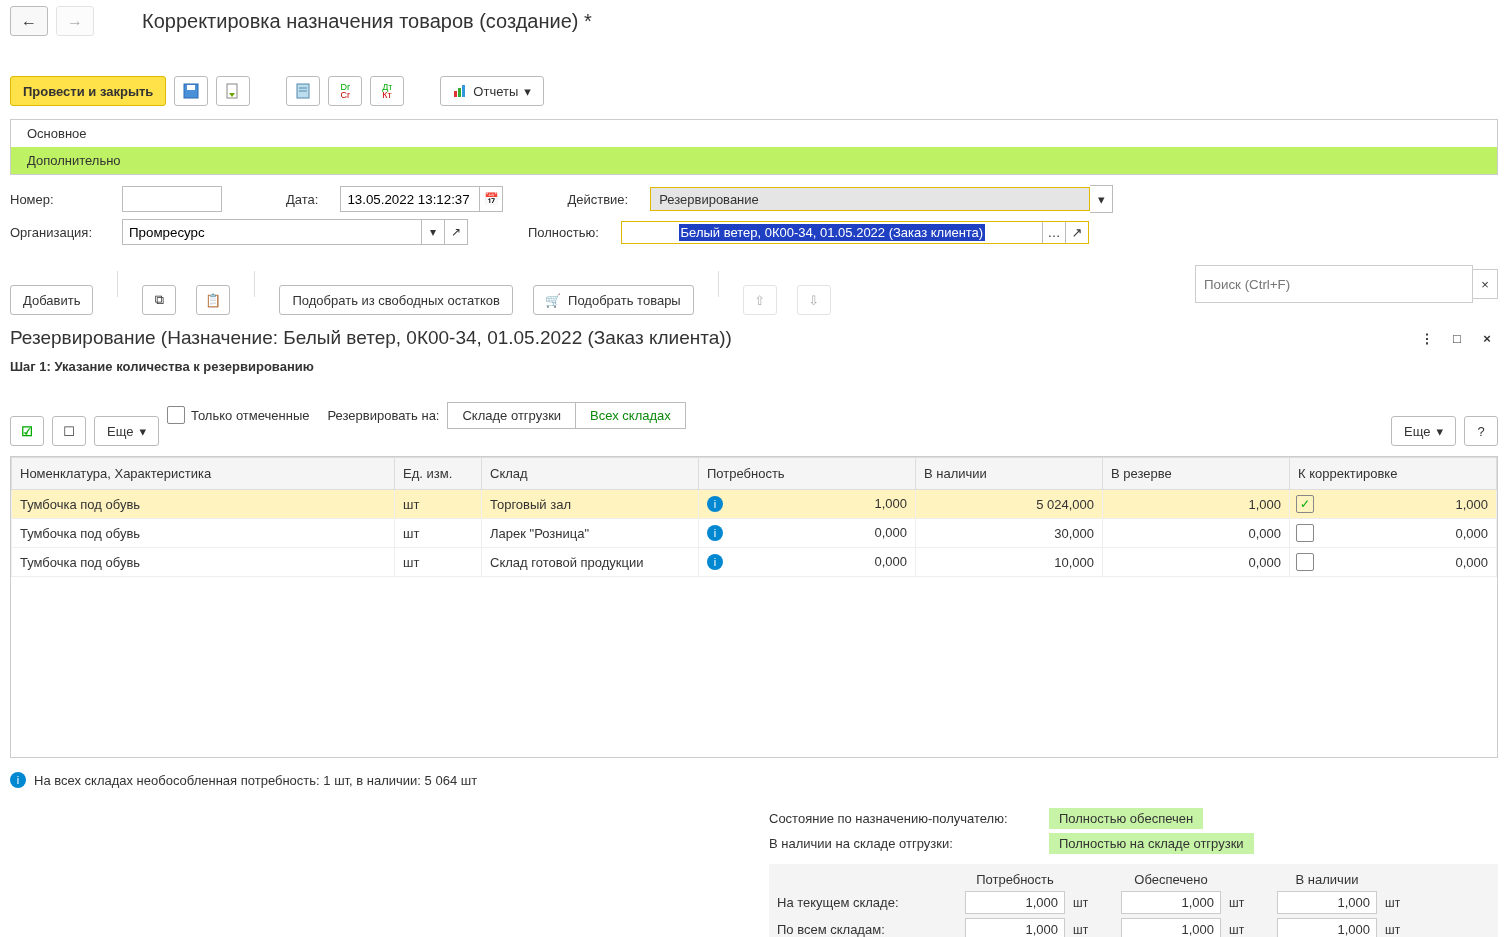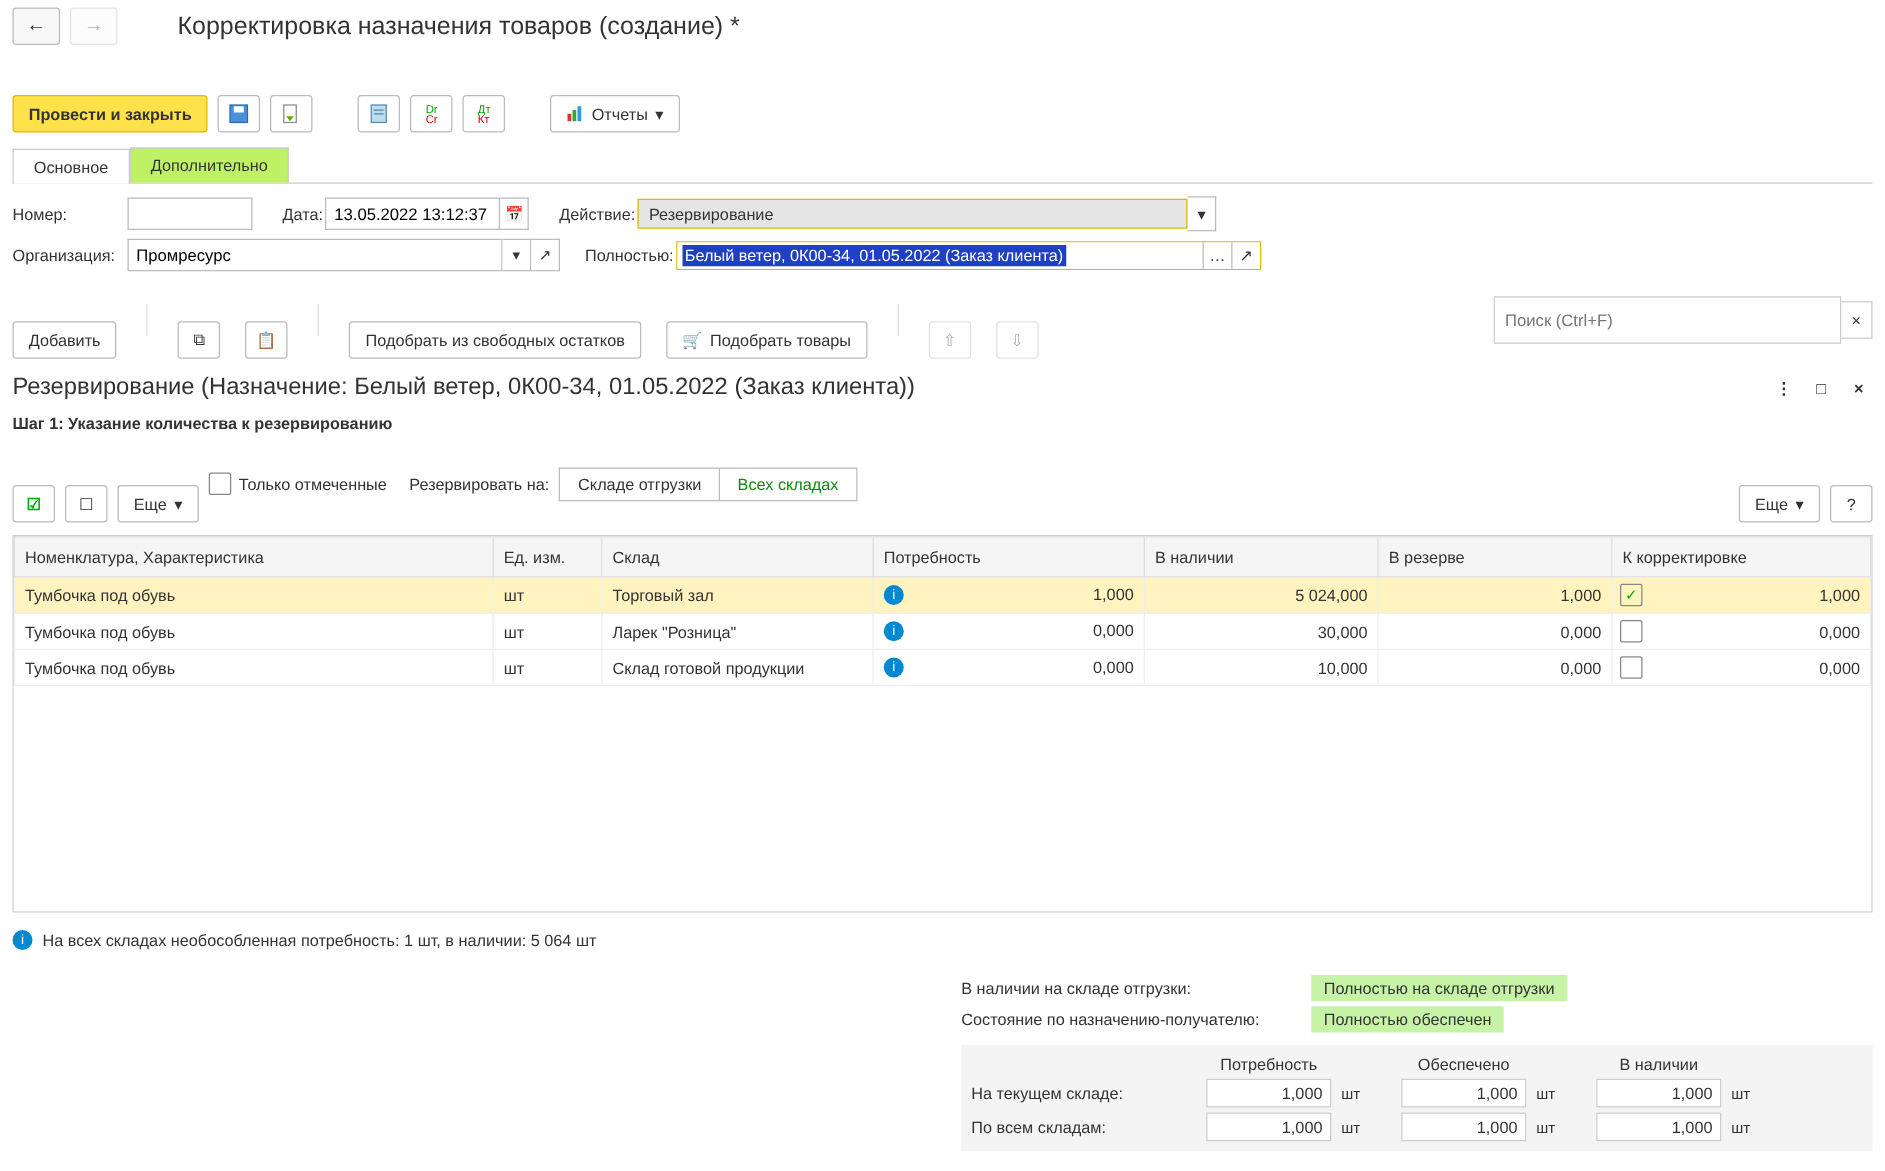--- a/index.html
+++ b/index.html
@@ -17,45 +17,45 @@
   .toolbar-main { display: flex; align-items: center; gap: 8px; margin: 8px 0 12px 0; }
   .btn {
     border: 1px solid #bbb; border-radius: 3px; background: #fff;
     padding: 6px 12px; cursor: pointer; display: inline-flex; align-items: center; gap: 6px;
     height: 30px; box-sizing: border-box; margin-top: 32px;
   }
   .btn.yellow { background: #ffe14a; border-color: #e0b800; font-weight: bold; }
   .btn.icon-only { width: 34px; padding: 0; justify-content: center; }
   .gap { width: 20px; }
   .tabbar {
-    display: flex; border-bottom: 1px solid #ccc; margin-bottom: 10px;
+    display: flex; border-bottom: 1px solid #ccc; margin-bottom: 10px; flex-direction: column;
   }
   .tab {
     padding: 6px 16px; border: 1px solid #ccc; border-bottom: none;
     background: #bef264; cursor: pointer;
   }
   .tab.active { background: #fff; position: relative; top: 1px; }
-  .form-row { display: flex; align-items: center; gap: 2px; margin: 6px 0; flex-wrap: wrap; }
+  .form-row { display: flex; align-items: center; gap: 22px; margin: 6px 0; flex-wrap: wrap; }
   .label { min-width: 90px; }
   .input {
     border: 1px solid #bbb; padding: 4px 6px; background: #fff; height: 26px; box-sizing: border-box;
   }
   .input-wrap { display: flex; align-items: stretch; }
   .input-wrap .adorn {
     border: 1px solid #bbb; border-left: none; width: 22px; display: flex; align-items: center; justify-content: center;
     background: #fff; font-size: 12px; cursor: pointer;
   }
   .dropdown { 
     display:flex; align-items:center;
   }
   .dropdown-field {
     background: #e5e5e5; border: 1px solid #e0b800; padding: 4px 8px; min-width: 440px; height: 24px; box-sizing: border-box;
   }
   .dropdown-btn { border:1px solid #bbb; border-left:none;width:22px;height:26px;display:flex;align-items:center;justify-content:center;cursor:pointer;}
-  .assign-wrap { display:flex; border:1px solid #e0b800; align-items:stretch;}
+  .assign-wrap { display:flex; border:1px solid #e0b800; align-items:stretch;text-align:center;}
   .assign-field { background:#fff; width:420px; padding:3px 4px; box-sizing:border-box; }
   .assign-field .hl { background:#2040c4; color:#fff; padding:1px 2px; }
   .assign-wrap .adorn { border-left:1px solid #bbb; width:22px; display:flex; align-items:center; justify-content:center; cursor:pointer; background:#fff;}
   .tb-row { display:flex; align-items:center; gap:20px; margin:8px 0;}
   .search-wrap { margin-left:auto; display:flex; align-items:center;}
   .search-input { border:1px solid #ccc; height:28px; width:260px; padding:4px 8px; color:#1d4ed8; background:#fff;}
   .search-x { border:1px solid #ccc; border-left:none; height:28px; width:24px; display:flex;align-items:center;justify-content:center;cursor:pointer;}
   .dlg-header { display:flex; align-items:center; margin-top:12px;}
   .dlg-title { font-size:19px; font-weight:normal; flex:1;}
   .dlg-win-btn { width:22px;height:22px;display:flex;align-items:center;justify-content:center;font-weight:bold;cursor:pointer;margin-left:8px;}
@@ -310,26 +310,26 @@
 
   <div class="info-row">
     <span class="info-icon">i</span>
     <span>На всех складах необособленная потребность: 1 шт, в наличии: 5 064 шт</span>
   </div>
 
   <div class="bottom">
     <div class="bot-col"></div>
     <div class="bot-col right">
       <div class="status-row">
+        <div class="status-label">Состояние по назначению-получателю:</div>
+        <div class="status-val">Полностью обеспечен</div>
+      </div>
+      <div class="status-row">
         <div class="status-label">В наличии на складе отгрузки:</div>
         <div class="status-val">Полностью на складе отгрузки</div>
-      </div>
-      <div class="status-row">
-        <div class="status-label">Состояние по назначению-получателю:</div>
-        <div class="status-val">Полностью обеспечен</div>
       </div>
 
       <div class="summary-grid">
         <div></div>
         <div class="summary-hdr">Потребность</div>
         <div></div>
         <div class="summary-hdr">Обеспечено</div>
         <div></div>
         <div class="summary-hdr">В наличии</div>
         <div></div>

